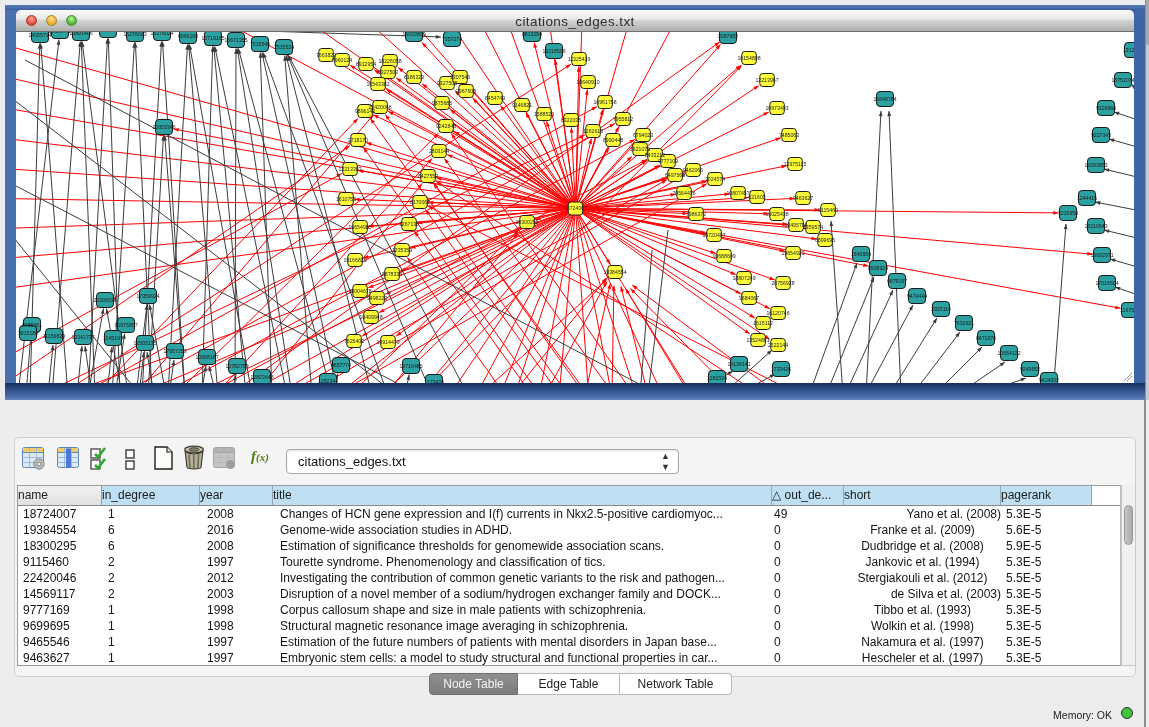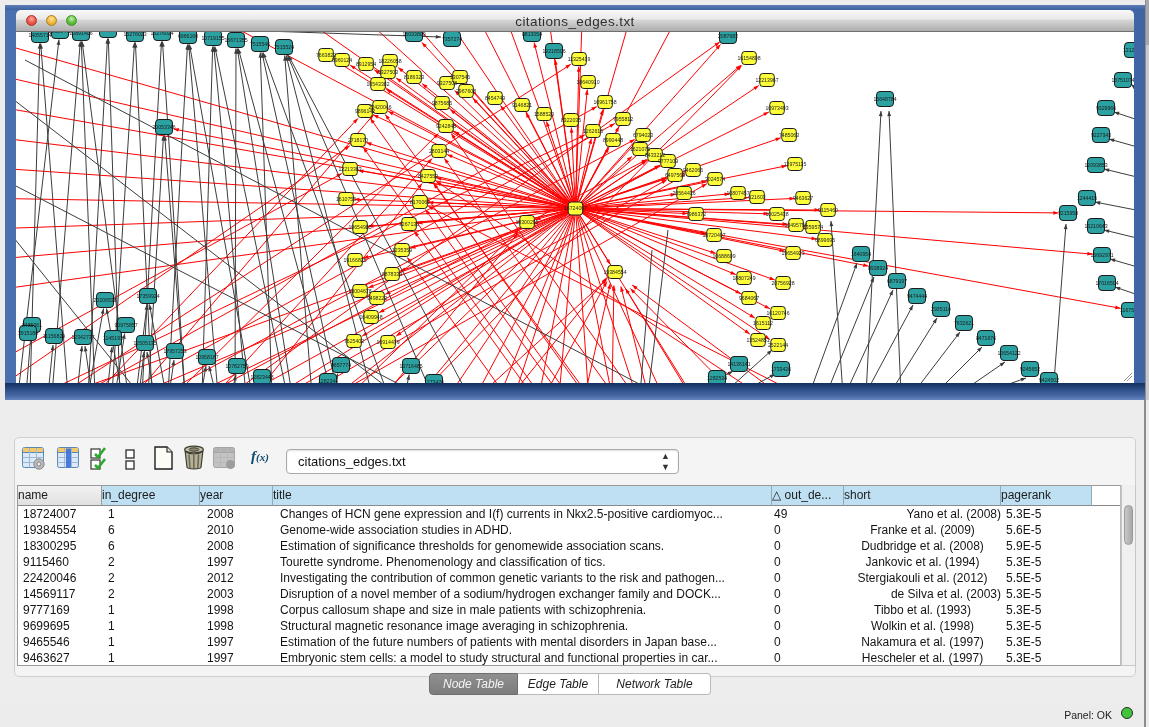--- a/index.html
+++ b/index.html
@@ -60,21 +60,21 @@
   #rows { position:absolute; left:0; top:20px; width:100%; font-size:12px; color:#141414; }
   .row { height:16px; line-height:16px; display:flex; white-space:nowrap; }
   .row div { overflow:hidden; }
   #vsb { position:absolute; left:1106px; top:47px; width:15px; height:181px; background:#f0f0f0;
          border:1px solid #c6c6c6; border-top:none;}
   #vsb .th { position:absolute; left:2px; top:20px; width:9px; height:40px; background:linear-gradient(90deg,#c8c8c8,#a8a8a8);
          border-radius:5px; border:1px solid #999; }
 
   #tabs { position:absolute; left:429px; top:273px; height:22px; display:flex; font-size:12px; }
   #tabs .tab { height:22px; line-height:21px; text-align:center; background:#fff; color:#1d1d1d;
-               border:1px solid #b9b9b9; border-left:none;font-style:italic; }
+               border:1px solid #b9b9b9; border-left:none; }
   #tabs .tab.sel { background:linear-gradient(180deg,#909090,#7c7c7c); color:#f4f4f4;
                border:1px solid #6f6f6f; border-radius:4px 0 0 4px; }
   #tabs .tab.last { border-radius:0 4px 4px 0; }
 
   #statusbar { position:absolute; left:0; top:303px; right:0; height:24px; background:#ececec; }
   #statusbar .m { position:absolute; right:32px; top:6px; font-size:10.5px; color:#222; }
   #statusbar .dot { position:absolute; right:11px; top:4px; width:12px; height:12px; border-radius:50%;
                     background:#3fc43c; border:1.5px solid #2e2e2e; }
 </style>
 </head>
@@ -863,21 +863,21 @@
 <svg class="tbi" style="left:198px" width="23" height="23" viewBox="0 0 23 23">
           <rect x="0.5" y="0.5" width="21" height="20" rx="2" fill="#c3c3c3" stroke="#a4a4a4"></rect>
 <rect x="1" y="1" width="20" height="4.5" fill="#b2b2b2"></rect>
 <line x1="0.5" y1="5.5" x2="21.5" y2="5.5" stroke="#a4a4a4"></line>
 <line x1="0.5" y1="10.5" x2="21.5" y2="10.5" stroke="#b7b7b7"></line>
 <line x1="0.5" y1="15.5" x2="21.5" y2="15.5" stroke="#b7b7b7"></line>
 <line x1="7.5" y1="1" x2="7.5" y2="20.5" stroke="#b7b7b7"></line>
 <line x1="14.5" y1="1" x2="14.5" y2="20.5" stroke="#b7b7b7"></line>
 <circle cx="17.5" cy="17.5" r="4.5" fill="#9d9d9d"></circle>
         </svg>
-<div class="tbi" style="left:236px;top:10px;font-size:15px;font-style:italic;font-weight:bold;color:#0c4a6e;font-family:'Liberation Serif',serif">f<span style="font-size:11px">(x)</span></div>
+<div class="tbi" style="left:236px;top:10px;font-size:15px;font-style:italic;font-weight:bold;color:#4d7c0f;font-family:'Liberation Serif',serif">f<span style="font-size:11px">(x)</span></div>
 <div id="combo">citations_edges.txt<div class="arr">▲<br>▼</div></div>
       </div>
       <div id="tbl">
         <div id="thead">
           <div class="c first" style="width:84px">name</div>
           <div class="c" style="width:98px">in_degree</div>
           <div class="c" style="width:73px">year</div>
           <div class="c" style="width:499px">title</div>
           <div class="c" style="width:72px">△ out_de...</div>
           <div class="c" style="width:157px">short</div>
@@ -890,21 +890,21 @@
             <div style="width:98px;padding-left:6px">1</div>
             <div style="width:73px;padding-left:7px">2008</div>
             <div style="width:499px;padding-left:7px">Changes of HCN gene expression and I(f) currents in Nkx2.5-positive cardiomyoc...</div>
             <div style="width:72px;padding-left:2px">49</div>
             <div style="width:157px;text-align:right">Yano et al. (2008)</div>
             <div style="width:91px;padding-left:5px">5.3E-5</div>
           </div>
 <div class="row">
             <div style="width:84px;padding-left:5px">19384554</div>
             <div style="width:98px;padding-left:6px">6</div>
-            <div style="width:73px;padding-left:7px">2010</div>
+            <div style="width:73px;padding-left:7px">2016</div>
             <div style="width:499px;padding-left:7px">Genome-wide association studies in ADHD.</div>
             <div style="width:72px;padding-left:2px">0</div>
             <div style="width:157px;text-align:center">Franke et al. (2009)</div>
             <div style="width:91px;padding-left:5px">5.6E-5</div>
           </div>
 <div class="row">
             <div style="width:84px;padding-left:5px">18300295</div>
             <div style="width:98px;padding-left:6px">6</div>
             <div style="width:73px;padding-left:7px">2008</div>
             <div style="width:499px;padding-left:7px">Estimation of significance thresholds for genomewide association scans.</div>
@@ -976,20 +976,20 @@
             <div style="width:91px;padding-left:5px">5.3E-5</div>
           </div>
         </div>
       </div>
       <div id="vsb">
         <div class="th"></div>
       </div>
     </div>
     <div id="tabs">
       <div class="tab sel" style="width:89px">Node Table</div>
-      <div class="tab" style="width:81px">Edge Table</div>
+      <div class="tab" style="width:102px">Edge Table</div>
       <div class="tab last" style="width:112px">Network Table</div>
     </div>
     <div id="statusbar">
-      <div class="m">Panel: OK</div>
+      <div class="m">Memory: OK</div>
       <div class="dot"></div>
     </div>
   </div>
 
 </body></html>

